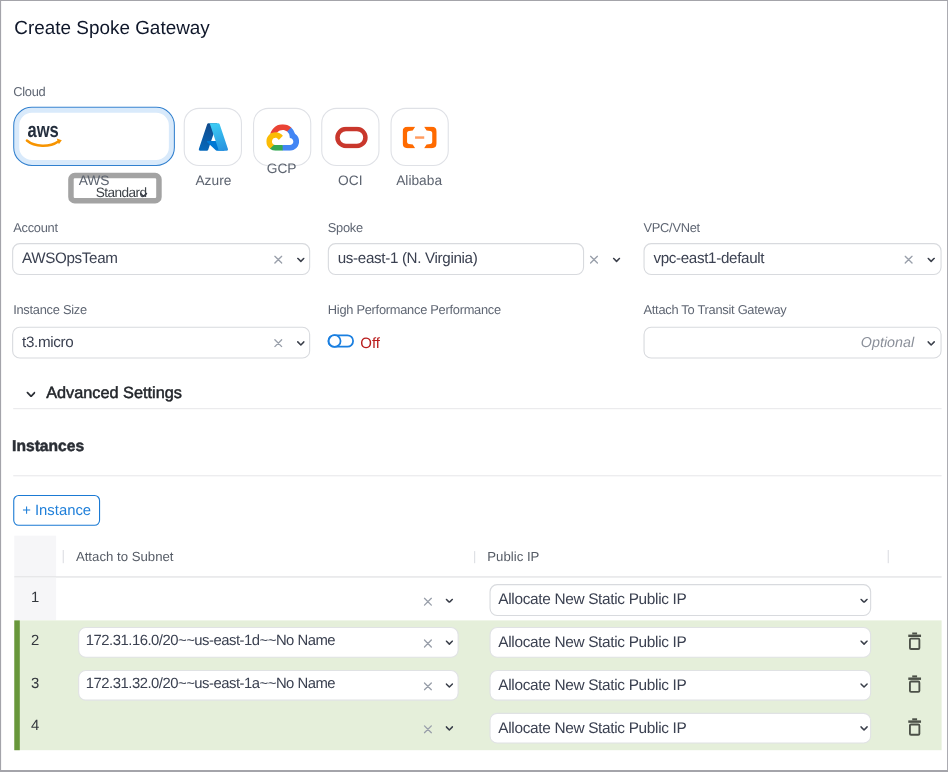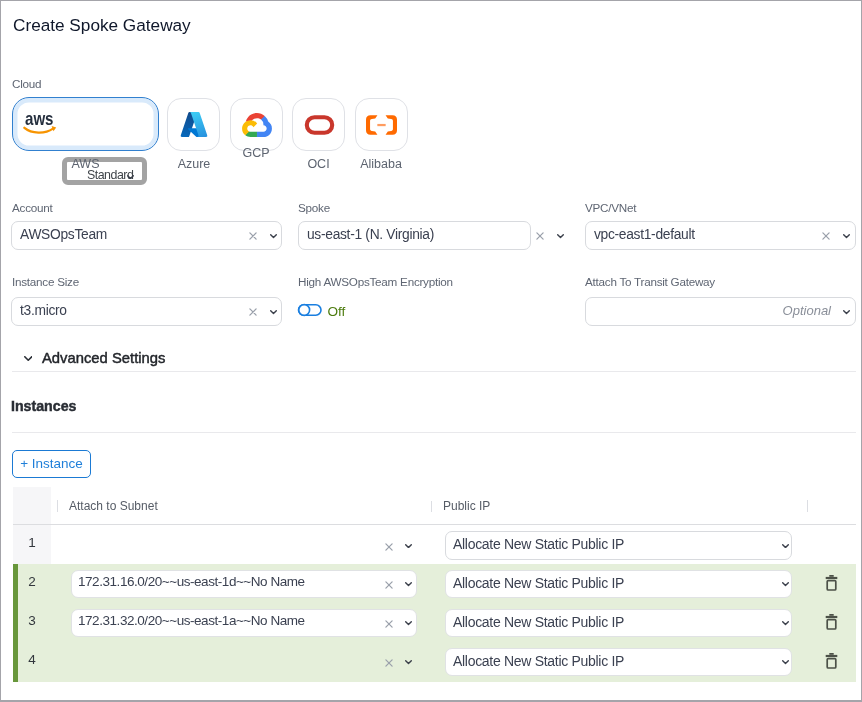--- a/index.html
+++ b/index.html
@@ -107,26 +107,26 @@
 
   <div class="lbl" style="left:11px; top:274px;">Instance Size</div>
   <div class="inp" style="left:10px; top:295.5px; width:271px;">t3.micro</div>
   <svg class="icx" style="left:247.5px; top:306.8px;" viewBox="0 0 9 9">
       <path d="M1 1 L8 8 M8 1 L1 8" stroke="#9aa0ab" stroke-width="1.4" fill="none" stroke-linecap="round"></path>
     </svg>
   <svg class="chev" style="left:268.5px; top:309.4px;" viewBox="0 0 10 6">
       <path d="M1 1 L5 5 L9 1" stroke="#3a3f4a" stroke-width="2" fill="none" stroke-linecap="round" stroke-linejoin="round"></path>
     </svg>
 
-  <div class="lbl" style="left:297px; top:274px;">High AWSOpsTeam Encryption</div>
+  <div class="lbl" style="left:297px; top:274px;">High Performance Performance</div>
   <svg class="abs" style="left:296px; top:302px;" width="26" height="14" viewBox="0 0 26 14">
     <rect x="1.5" y="1.8" width="22.5" height="10.4" rx="5.2" fill="#fff" stroke="#1a7fe0" stroke-width="1.6"></rect>
     <circle cx="7.2" cy="7" r="5.4" fill="#fff" stroke="#1a7fe0" stroke-width="1.6"></circle>
   </svg>
-  <div class="abs" style="left:326.5px; top:302.5px; font-size:13.6px; color:#4d7c0f;">Off</div>
+  <div class="abs" style="left:326.5px; top:302.5px; font-size:13.6px; color:#b91c1c;">Off</div>
 
   <div class="lbl" style="left:584px; top:274px;">Attach To Transit Gateway</div>
   <div class="inp" style="left:584px; top:295.5px; width:271px;"></div>
   <div class="abs" style="left:760px; top:302px; width:70px; text-align:right; font-size:13px; font-style:italic; color:#8a8f99;">Optional</div>
   <svg class="chev" style="left:841.5px; top:309.4px;" viewBox="0 0 10 6">
       <path d="M1 1 L5 5 L9 1" stroke="#3a3f4a" stroke-width="2" fill="none" stroke-linecap="round" stroke-linejoin="round"></path>
     </svg>
 
   <svg class="abs" style="left:22.5px; top:355px;" width="8.5" height="5.4" viewBox="0 0 11 7">
       <path d="M1 1 L5.5 5.5 L10 1" stroke="#2b2f36" stroke-width="2.1" fill="none" stroke-linecap="round" stroke-linejoin="round"></path>

